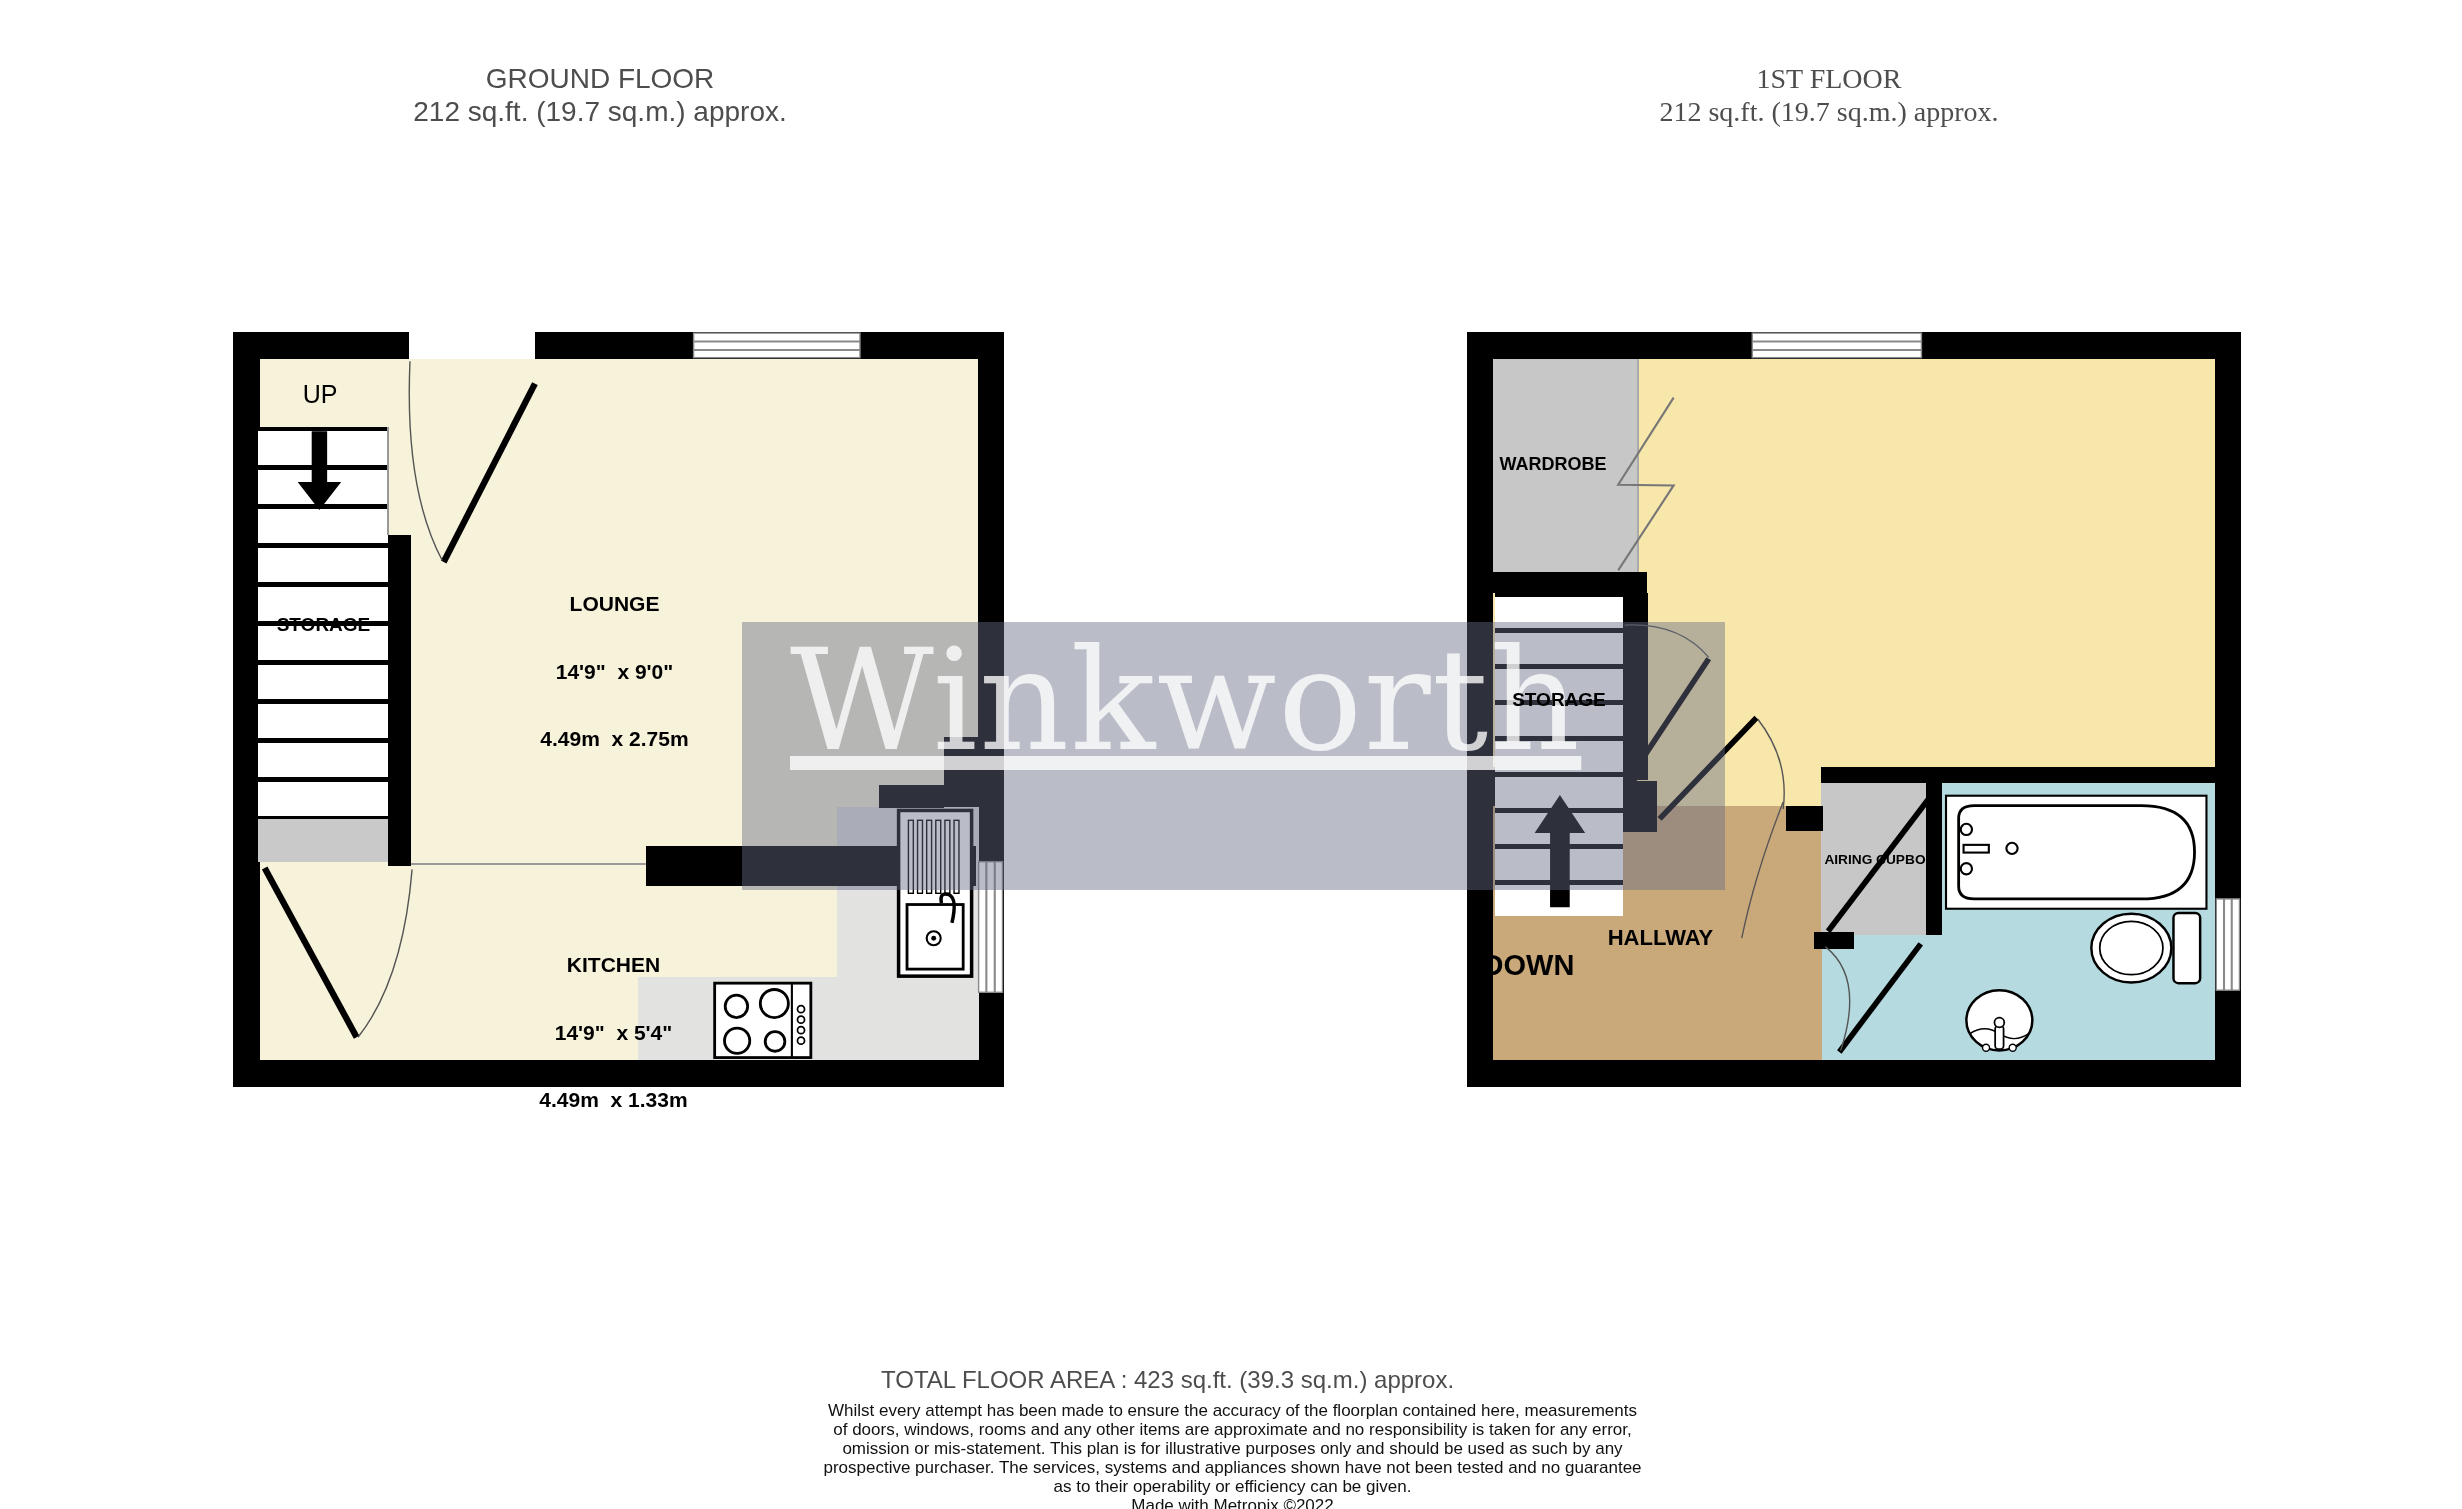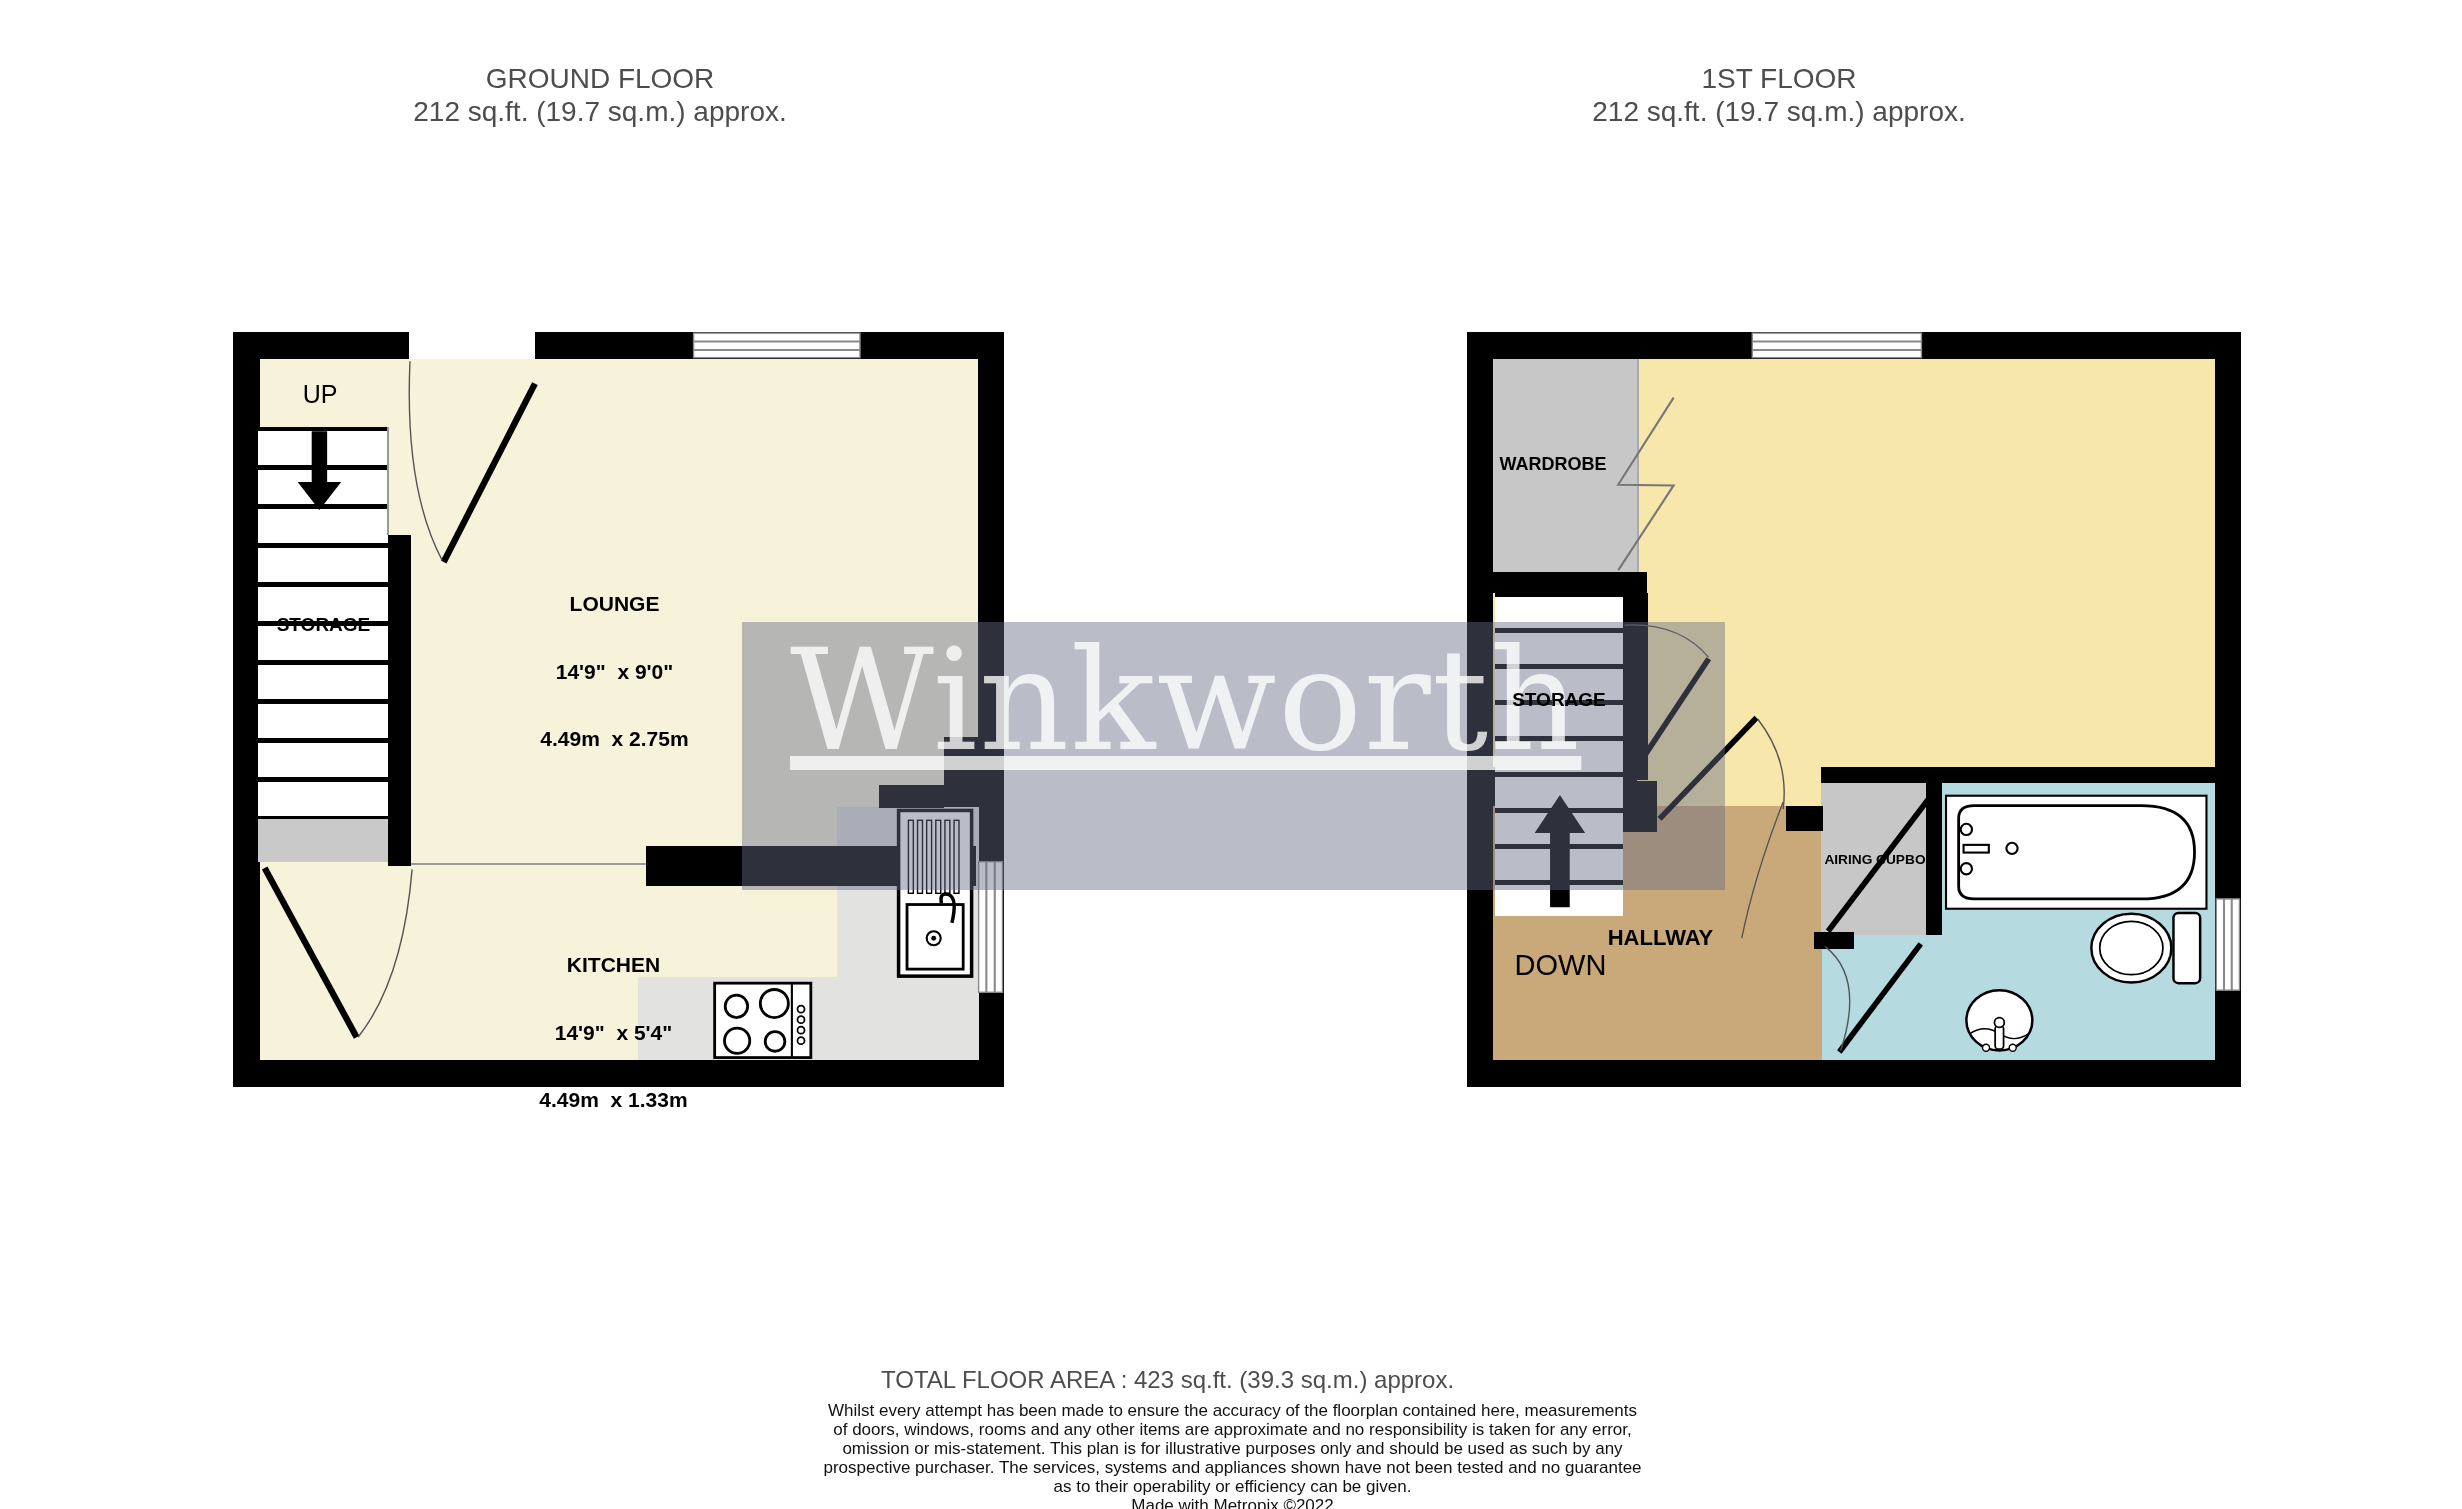--- a/index.html
+++ b/index.html
@@ -29,21 +29,21 @@
 </style>
 </head>
 <body>
 
 <div class="canvas">
 
   <div class="title" style="left:249px;top:62px;width:702px;">
     <div>GROUND FLOOR</div>
     <div>212 sq.ft. (19.7 sq.m.) approx.</div>
   </div>
-  <div class="title" style="left:1428px;top:62px;width:702px;">
+  <div class="title" style="left:1478px;top:62px;width:702px;font-family:Liberation Serif, serif;">
     <div>1ST FLOOR</div>
     <div>212 sq.ft. (19.7 sq.m.) approx.</div>
   </div>
 
   <div class="abs" style="left:233px;top:332px;width:771px;height:755px;background:#000;z-index:1;"></div>
   <div class="fill" style="left:260px;top:359px;width:718px;height:701px;background:#f7f2da;"></div>
 
   <div class="fill" style="left:409px;top:332px;width:126px;height:27px;background:#fff;z-index:3;"></div>
 
   <div class="fill" style="left:638px;top:977px;width:341px;height:83px;background:#e2e2e0;"></div>
@@ -203,21 +203,21 @@
   <div class="label room-label" style="left:473px;top:909px;width:281px;">
     <div>KITCHEN</div>
     <div>14'9"  x 5'4"</div>
     <div>4.49m  x 1.33m</div>
   </div>
 
   <div class="label" style="left:1483px;top:454px;width:140px;font-size:18px;font-weight:bold;">WARDROBE</div>
   <div class="label" style="left:1495px;top:689px;width:128px;font-size:19px;font-weight:bold;">STORAGE</div>
   <div class="label" style="left:1823px;top:852px;width:105px;font-size:13.7px;font-weight:bold;overflow:hidden;text-align:left;padding-left:1.4px;">AIRING CUPBOARD</div>
   <div class="label" style="left:1555px;top:925px;width:211px;font-size:22px;font-weight:bold;">HALLWAY</div>
-  <div class="label" style="left:1476px;top:949px;width:169px;font-size:29px;">DOWN</div>
+  <div class="label" style="left:1444px;top:949px;width:169px;font-size:29px;font-weight:bold;">DOWN</div>
 
 
   <div class="footer-total">TOTAL FLOOR AREA : 423 sq.ft. (39.3 sq.m.) approx.</div>
   <div class="footer-disc">
     <div>Whilst every attempt has been made to ensure the accuracy of the floorplan contained here, measurements</div>
     <div>of doors, windows, rooms and any other items are approximate and no responsibility is taken for any error,</div>
     <div>omission or mis-statement. This plan is for illustrative purposes only and should be used as such by any</div>
     <div>prospective purchaser. The services, systems and appliances shown have not been tested and no guarantee</div>
     <div>as to their operability or efficiency can be given.</div>
     <div>Made with Metropix ©2022</div>

